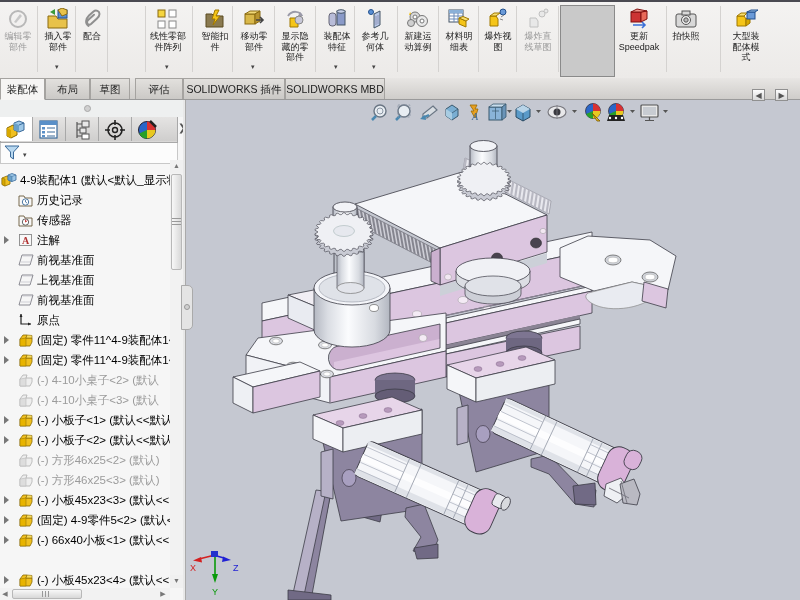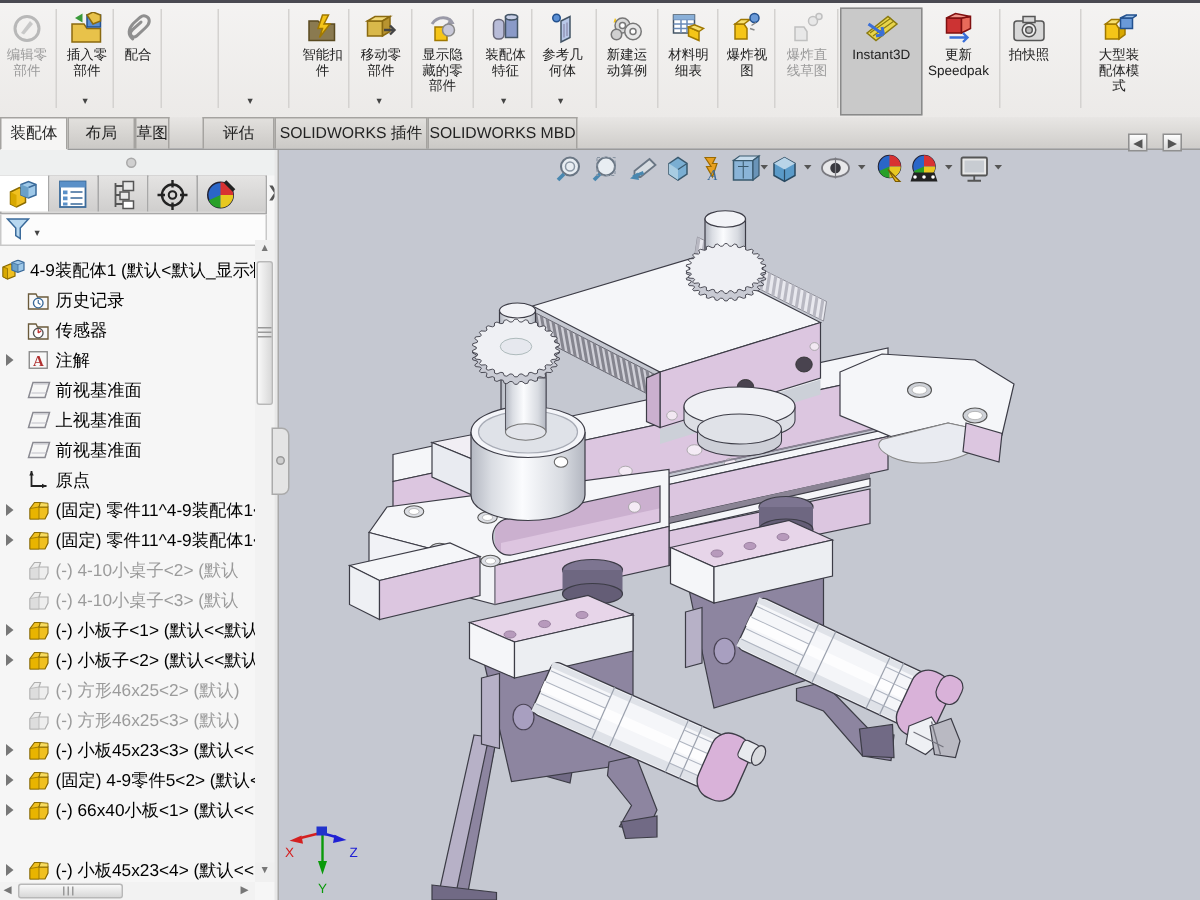--- a/index.html
+++ b/index.html
@@ -38,20 +38,26 @@
       <div class="btn" style="left:38px;width:40px"><svg class="ic" width="24" height="22" viewBox="0 0 24 22" style="">
           <path d="M2 8 L10 8 L12 11 L21 11 L21 20 L2 20 Z" fill="#e8c24a" stroke="#8a6a10"></path>
           <path d="M4 4 L9 1 L9 7 Z" fill="#3a9a3a"></path>
           <rect x="12" y="2" width="9" height="8" fill="#5a8fd4" stroke="#23518e"></rect>
           <path d="M12 2 L16 0 L21 2 L21 6 L16 8 Z" fill="#e8c24a" stroke="#8a6a10"></path>
         </svg><span>插入零<br>部件</span></div>
       <div class="drop" style="left:55.0px;top:63px">▾</div>
       <div class="btn" style="left:76px;width:32px"><svg class="ic" width="22" height="22" viewBox="0 0 22 22" style="">
           <path d="M7.5 18 C4 15.5 4.5 11 8 7.5 L12.5 3.5 C15 1.5 18.5 3 18.5 6 C18.5 7.8 17.6 9 16 10.5 L10 16 C8.8 17 7 16.8 6.3 15.5 C5.6 14.2 6.2 12.8 7.4 11.7 L13 6.7" fill="none" stroke="#8f8f8f" stroke-width="2" stroke-linecap="round"></path>
         </svg><span>配合</span></div>
+      <div class="btn" style="left:146px;width:44px"><svg class="ic" width="24" height="22" viewBox="0 0 24 22" style="">
+          <rect x="2" y="2" width="7" height="7" fill="#f5d53f" stroke="#8a6a10"></rect>
+          <rect x="13" y="2" width="7" height="7" fill="#fff" stroke="#888"></rect>
+          <rect x="2" y="13" width="7" height="7" fill="#fff" stroke="#888"></rect>
+          <rect x="13" y="13" width="7" height="7" fill="#fff" stroke="#888"></rect>
+        </svg><span>线性零部<br>件阵列</span></div>
       <div class="drop" style="left:165.0px;top:63px">▾</div>
       <div class="btn" style="left:195px;width:40px"><svg class="ic" width="22" height="22" viewBox="0 0 22 22" style="">
           <path d="M2 6 L8 6 L10 8 L19 8 L19 19 L2 19 Z" fill="#8a7a50" stroke="#5a4a20"></path>
           <path d="M11 2 L8 11 L11 11 L9 17 L16 8 L12 8 L15 2 Z" fill="#f5c518" stroke="#a07800"></path>
         </svg><span>智能扣<br>件</span></div>
       <div class="btn" style="left:234px;width:40px"><svg class="ic" width="24" height="22" viewBox="0 0 24 22" style="">
           <rect x="3" y="6" width="10" height="10" fill="#d9b84a" stroke="#8a6a10"></rect>
           <path d="M3 6 L8 3 L18 3 L13 6 Z" fill="#f0d878" stroke="#8a6a10"></path>
           <path d="M13 16 L13 6 L18 3 L18 13 Z" fill="#b89430" stroke="#8a6a10"></path>
           <path d="M14 12 L21 12 M18 9 L21 12 L18 15" fill="none" stroke="#444" stroke-width="1.6"></path>
@@ -95,25 +101,20 @@
           <path d="M4 8 L8 5 L14 5 L10 8 Z" fill="#f8e070" stroke="#a07800"></path>
           <circle cx="17" cy="4" r="3" fill="#6a9ad8" stroke="#23518e"></circle>
           <path d="M15 9 L18 7 M14 11 L17 12" stroke="#888" stroke-width="1"></path>
         </svg><span>爆炸视<br>图</span></div>
       <div class="btn dis" style="left:518px;width:40px"><svg class="ic" width="24" height="22" viewBox="0 0 24 22" style="">
           <path d="M4 10 L10 10 L12 13 L12 19 L4 19 Z" fill="#e8e8e8" stroke="#c0c0c0"></path>
           <circle cx="16" cy="6" r="3" fill="#e8e8e8" stroke="#c0c0c0"></circle>
           <circle cx="20" cy="3" r="2" fill="#e8e8e8" stroke="#c0c0c0"></circle>
         </svg><span>爆炸直<br>线草图</span></div>
       <div class="abs" style="left:560px;top:5px;width:55px;height:72px;background:#c9c9c9;border:1px solid #8a8a8a"></div>
-      <div class="btn" style="left:560px;width:55px"><svg class="ic" width="26" height="22" viewBox="0 0 26 22" style="">
-          <path d="M3 14 L17 3 L23 8 L9 19 Z" fill="#e8d44a" stroke="#8a7a10"></path>
-          <path d="M5 14 L19 4 M7 16 L21 6" stroke="#8a7a10" stroke-width="0.7"></path>
-          <path d="M4 8 L14 15 M14 15 L13 10 M14 15 L9 16" stroke="#3a6fd8" stroke-width="2" fill="none"></path>
-        </svg><span>Instant3D</span></div>
       <div class="btn" style="left:617px;width:44px"><svg class="ic" width="24" height="22" viewBox="0 0 24 22" style="">
           <rect x="4" y="4" width="10" height="10" fill="#cc3333" stroke="#801010"></rect>
           <path d="M14 14 L20 11 L20 3 L14 4 Z" fill="#e86a5a" stroke="#801010"></path>
           <path d="M4 4 L10 1 L20 3 L14 4 Z" fill="#f0958a" stroke="#801010"></path>
           <path d="M6 17 L18 17 M15 14 L18 17 L15 20" stroke="#3a6fd8" stroke-width="1.6" fill="none"></path>
         </svg><span>更新<br>Speedpak</span></div>
       <div class="btn" style="left:660px;width:52px"><svg class="ic" width="24" height="22" viewBox="0 0 24 22" style="">
           <rect x="2" y="6" width="20" height="13" rx="2" fill="#d8d8d8" stroke="#555"></rect>
           <rect x="8" y="3" width="8" height="4" fill="#d8d8d8" stroke="#555"></rect>
           <circle cx="12" cy="12" r="4.5" fill="#f0f0f0" stroke="#555"></circle>
@@ -139,21 +140,21 @@
       <div class="sep" style="left:438px"></div>
       <div class="sep" style="left:478px"></div>
       <div class="sep" style="left:516px"></div>
       <div class="sep" style="left:558px"></div>
       <div class="sep" style="left:666px"></div>
       <div class="sep" style="left:720px"></div>
     </div>
     <div id="tabrow">
       <div class="tab act" style="left:0px;width:45px">装配体</div>
       <div class="tab" style="left:45px;width:45px">布局</div>
-      <div class="tab" style="left:90px;width:23px">草图</div>
+      <div class="tab" style="left:90px;width:40px">草图</div>
       <div class="tab" style="left:135px;width:48px">评估</div>
       <div class="tab" style="left:183px;width:102px">SOLIDWORKS 插件</div>
       <div class="tab" style="left:285px;width:100px">SOLIDWORKS MBD</div>
       <div class="abs" style="left:752px;top:11px;width:13px;height:12px;background:linear-gradient(#fdfdfd,#d8d8d8);border:1px solid #909090;font-size:8px;color:#555;text-align:center;line-height:11px">◀</div>
       <div class="abs" style="left:775px;top:11px;width:13px;height:12px;background:linear-gradient(#fdfdfd,#d8d8d8);border:1px solid #909090;font-size:8px;color:#555;text-align:center;line-height:11px">▶</div>
     </div>
     <svg class="abs" style="left:0;top:0" width="800" height="600" viewBox="0 0 800 600">
       <path d="M316.0,490.0 L331.0,492.0 L309.0,600.0 L292.0,598.0 Z" fill="#b7b1c7" stroke="#3c3c46" stroke-width="0.8"></path>
 <path d="M326.0,491.0 L331.0,492.0 L311.0,600.0 L303.0,600.0 Z" fill="#8d85a0" stroke="#3c3c46" stroke-width="0.8"></path>
 <path d="M288.0,590.0 L331.0,595.0 L331.0,600.0 L288.0,600.0 Z" fill="#716a85" stroke="#3c3c46" stroke-width="0.8"></path>

